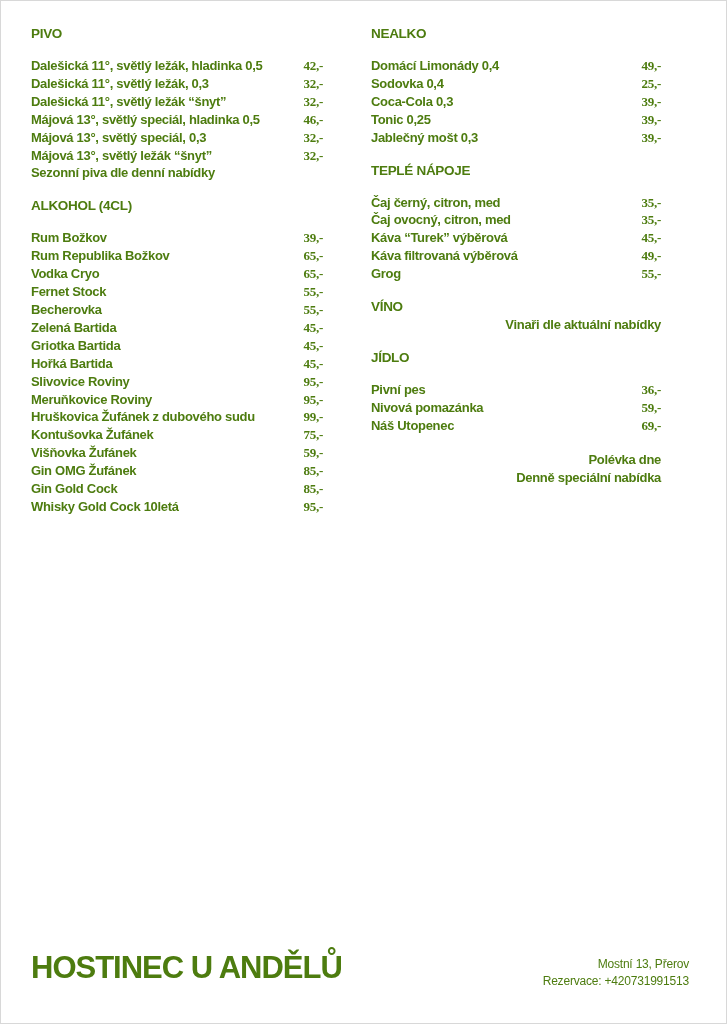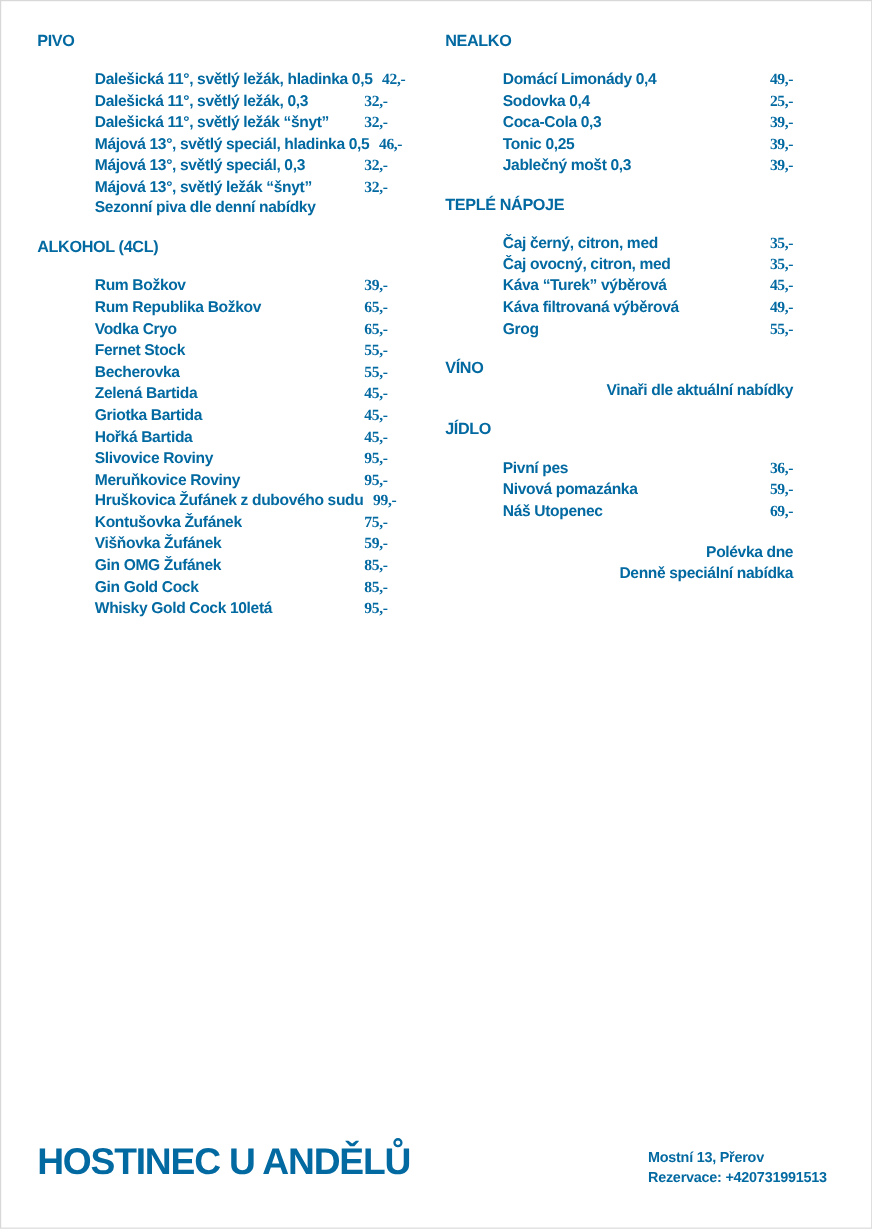--- a/index.html
+++ b/index.html
@@ -6,21 +6,21 @@
   html, body { background: #e8e8e8; }
   body {
     width: 727px; height: 1024px;
     font-family: "Liberation Sans", sans-serif;
     position: relative;
   }
   .page {
     position: absolute; inset: 0;
     background: #ffffff;
     border: 1px solid #d8d8d8;
-    color: #0369a1;
+    color: #4d7c0f;
     overflow: hidden;
   }
   .col { position: absolute; top: 24px; }
   .col-left  { left: 30px;  width: 292px; }
   .col-right { left: 370px; width: 290px; }
 
   .section { margin-bottom: 15px; }
   .section-title {
     font-weight: bold;
     font-size: 13.5px;
@@ -33,21 +33,20 @@
 
   .row {
     display: flex;
     justify-content: space-between;
     align-items: baseline;
     font-weight: bold;
     font-size: 13px;
     line-height: 17.9px;
     letter-spacing: -0.3px;
     font-stretch: condensed;
-    margin-left: 48px;
   }
   .item-name { flex: 1 1 auto; white-space: nowrap; }
   .item-price { flex: 0 0 auto; margin-left: 8px; white-space: nowrap; text-align: right; font-family: Liberation Serif, serif; }
 
   .notes { margin-top: 16px; }
   .note-row {
     font-weight: bold;
     font-size: 13px;
     line-height: 17.9px;
     letter-spacing: -0.3px;
@@ -65,25 +64,25 @@
   .restaurant-name {
     font-weight: bold;
     font-size: 31px;
     line-height: 34px;
     letter-spacing: -1px;
     font-stretch: condensed;
     white-space: nowrap;
     text-align: center;
   }
   .footer-contact {
-    font-weight: bold;
+    font-weight: normal;
     font-size: 12px;
     line-height: 17px;
     letter-spacing: -0.2px;
-    text-align: left;
+    text-align: right;
     margin-top: 5px;
     font-stretch: condensed;
   }
 </style>
 </head>
 <body>
 
 <div class="page">
 
   <div class="col col-left">

